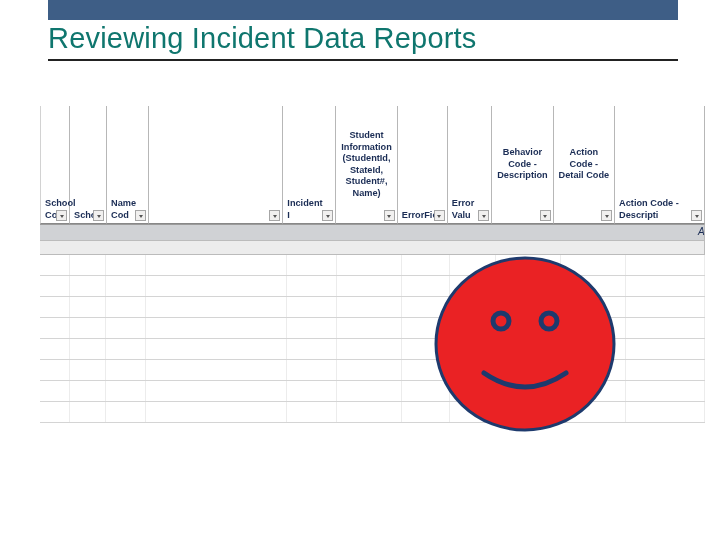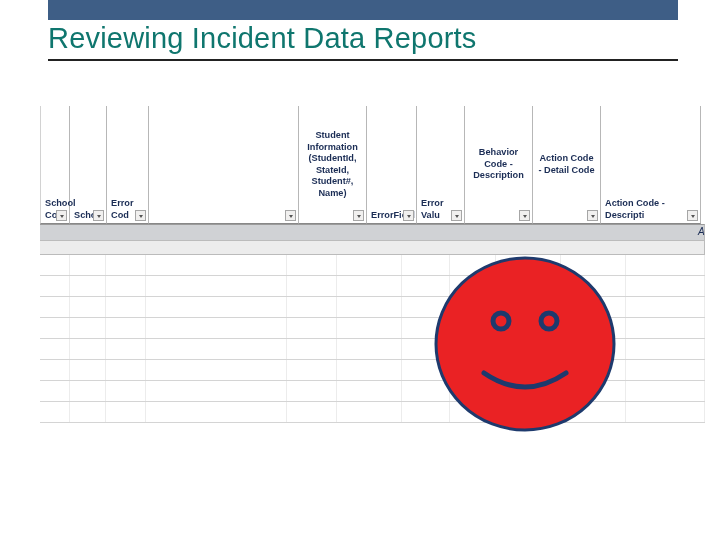--- a/index.html
+++ b/index.html
@@ -138,25 +138,30 @@
         <div style="padding-right: 13px; text-align: left;">School Cod</div>
         <div class="drop"></div>
       </div>
       <div class="cell" style="width: 37px;">
         <div style="flex: 1 1 0%; display: flex; align-items: center; justify-content: center;"></div>
         <div style="padding-right: 13px; text-align: left;">Schoo</div>
         <div class="drop"></div>
       </div>
       <div class="cell" style="width: 42px;">
         <div style="flex: 1 1 0%; display: flex; align-items: center; justify-content: center;"></div>
-        <div style="padding-right: 13px; text-align: left;">Error Cod</div>
+        <div style="padding-right: 13px; text-align: left;">Name Cod</div>
         <div class="drop"></div>
       </div>
       <div class="cell" style="width: 150px;">
         <div style="padding-right: 13px; text-align: left;"></div>
+        <div class="drop"></div>
+      </div>
+      <div class="cell" style="width: 53px;">
+        <div style="flex: 1 1 0%; display: flex; align-items: center; justify-content: center;"></div>
+        <div style="padding-right: 13px; text-align: left;">Incident I</div>
         <div class="drop"></div>
       </div>
       <div class="cell" style="width: 68px;">
         <div style="flex: 1 1 0%; display: flex; align-items: center; justify-content: center;">Student Information (StudentId, StateId, Student#, Name)</div>
         <div style="padding-right: 13px; text-align: left;"></div>
         <div class="drop"></div>
       </div>
       <div class="cell" style="width: 50px;">
         <div style="flex: 1 1 0%; display: flex; align-items: center; justify-content: center;"></div>
         <div style="padding-right: 13px; text-align: left;">ErrorField</div>

